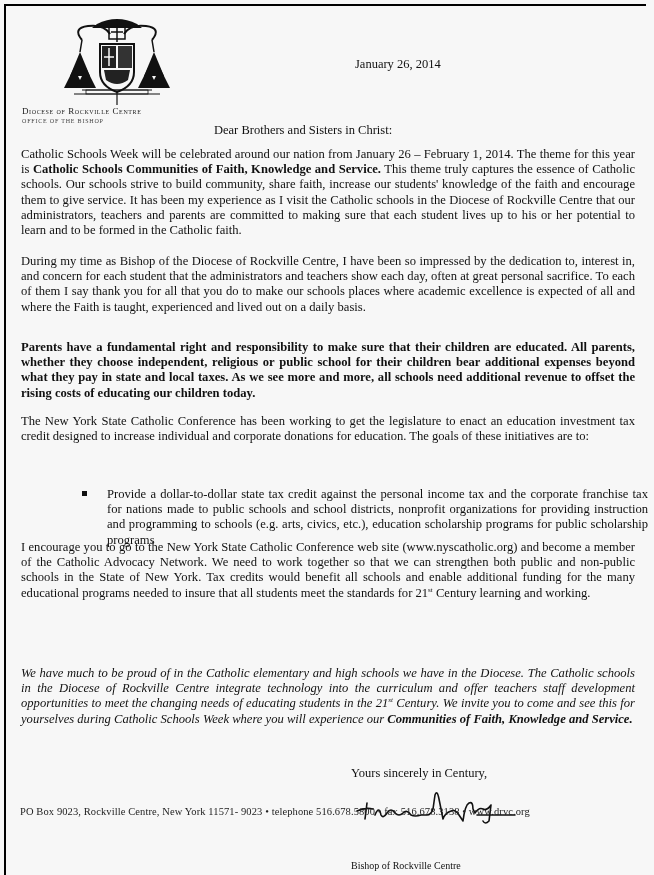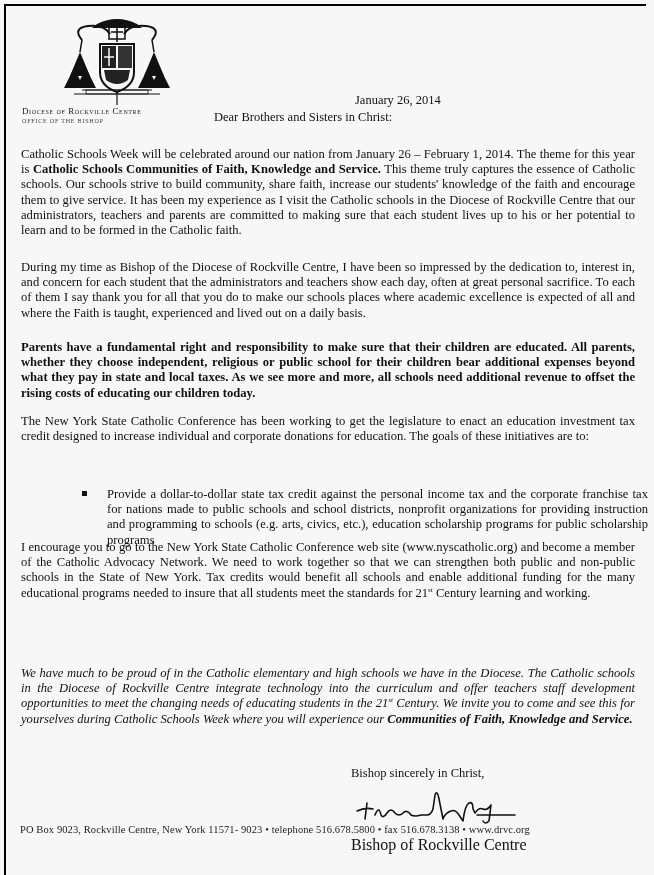--- a/index.html
+++ b/index.html
@@ -23,52 +23,52 @@
     position: absolute; left: 22px; top: 106px; width: 180px; text-align: left;
   }
   .lh-title {
     font-size: 9px; letter-spacing: 0.6px; font-variant: small-caps; color: #222;
     line-height: 11px;
   }
   .lh-sub {
     font-size: 6px; letter-spacing: 0.8px; color: #444; line-height: 8px; text-transform: uppercase;
   }
   .date {
-    position: absolute; left: 355px; top: 57px; font-size: 12.5px; margin-top: 36px;
+    position: absolute; left: 355px; top: 57px; font-size: 12.5px;
   }
   .salutation {
-    position: absolute; left: 214px; top: 110px; font-size: 12.5px;
+    position: absolute; left: 214px; top: 123px; font-size: 12.5px;
   }
   .body-text {
     position: absolute; left: 21px; width: 614px;
     font-size: 12.6px; line-height: 15.2px;
     text-align: justify;
   }
   .body-text b { font-weight: bold; }
   .p1 { top: 147px; }
-  .p2 { top: 260px; }
+  .p2 { top: 254px; }
   .p3 { top: 340px; font-weight: bold; }
   .p4 { top: 414px; }
   .goals {
     position: absolute; left: 70px; top: 475px; width: 566px;
     margin: 12px; padding: 0; list-style: none;
     font-size: 12.6px; line-height: 15.2px; text-align: justify;
   }
   .goals li { position: relative; padding-left: 25px; }
   .goals li .bullet {
     position: absolute; left: 0; top: 4px; width: 5px; height: 5px; background: #111;
   }
   .p5 { top: 540px; }
   .p6 { top: 666px; font-style: italic; }
   sup { font-size: 7px; line-height: 0; vertical-align: 5px; }
   .closing { position: absolute; left: 351px; top: 766px; font-size: 12.5px; }
   .signature { position: absolute; left: 355px; top: 785px; width: 165px; height: 45px; }
-  .sign-title { position: absolute; left: 351px; top: 836px; font-size: 16px; }
+  .sign-title { position: absolute; left: 351px; top: 860px; font-size: 10px; }
   .footer {
-    position: absolute; left: 20px; top: 824px; font-size: 10.5px; color: #222; letter-spacing: 0.1px;
+    position: absolute; left: 20px; top: 806px; font-size: 10.5px; color: #222; letter-spacing: 0.1px;
     white-space: nowrap;
   }
 </style>
 </head>
 <body>
 
 <div class="frame"></div>
 
 <svg class="crest" viewBox="0 0 110 95">
 
@@ -119,21 +119,21 @@
 <div class="body-text p4">The New York State Catholic Conference has been working to get the legislature to enact an education investment tax credit designed to increase individual and corporate donations for education.  The goals of these initiatives are to:</div>
 
 <ul class="goals">
   <li><span class="bullet"></span><span>Provide a dollar-to-dollar state tax credit against the personal income tax and the corporate franchise tax for nations made to public schools and school districts, nonprofit organizations for providing instruction and programming to schools (e.g. arts, civics, etc.), education scholarship programs for public scholarship programs</span></li>
 </ul>
 
 <div class="body-text p5"><span>I encourage you to go to the New York State Catholic Conference web site (www.nyscatholic.org) and become a member of the Catholic Advocacy Network.  We need to work together so that we can strengthen both public and non-public schools in the State of New York.  Tax credits would benefit all schools and enable additional funding for the many educational programs needed to insure that all students meet the standards for 21</span><sup>st</sup><span> Century learning and working.</span></div>
 
 <div class="body-text p6"><span>We have much to be proud of in the Catholic elementary and high schools we have in the Diocese.  The Catholic schools in the Diocese of Rockville Centre integrate technology into the curriculum and offer teachers staff development opportunities to meet the changing needs of educating students in the 21</span><sup>st</sup><span> Century.  We invite you to come and see this for yourselves during Catholic Schools Week where you will experience our </span><b>Communities of Faith, Knowledge and Service.</b></div>
 
-<div class="closing">Bishop sincerely in Christ,</div>
+<div class="closing">Yours sincerely in Century,</div>
 
 <svg class="signature" viewBox="0 0 165 45">
   <path d="M2 26 Q10 22 18 24 M12 18 L10 34 M20 30 Q24 20 26 30 Q28 34 32 28 Q36 22 40 28 Q44 32 48 28 Q52 24 56 30 Q60 32 66 30 L72 30 Q76 30 78 24 L80 10 Q82 4 84 14 L88 34 Q90 28 96 26 Q100 24 104 30 L108 36 Q110 20 114 18 Q118 16 118 24 L120 28 Q124 22 128 24 Q132 26 136 20 L134 36 Q130 40 128 36 M122 30 L160 30" fill="none" stroke="#111" stroke-width="1.6" stroke-linecap="round" stroke-linejoin="round"></path>
 </svg>
 
 <div class="sign-title">Bishop of Rockville Centre</div>
 
 <div class="footer">PO Box 9023, Rockville Centre, New York 11571- 9023 • telephone 516.678.5800 • fax 516.678.3138 • www.drvc.org</div>
 
 </body></html>

